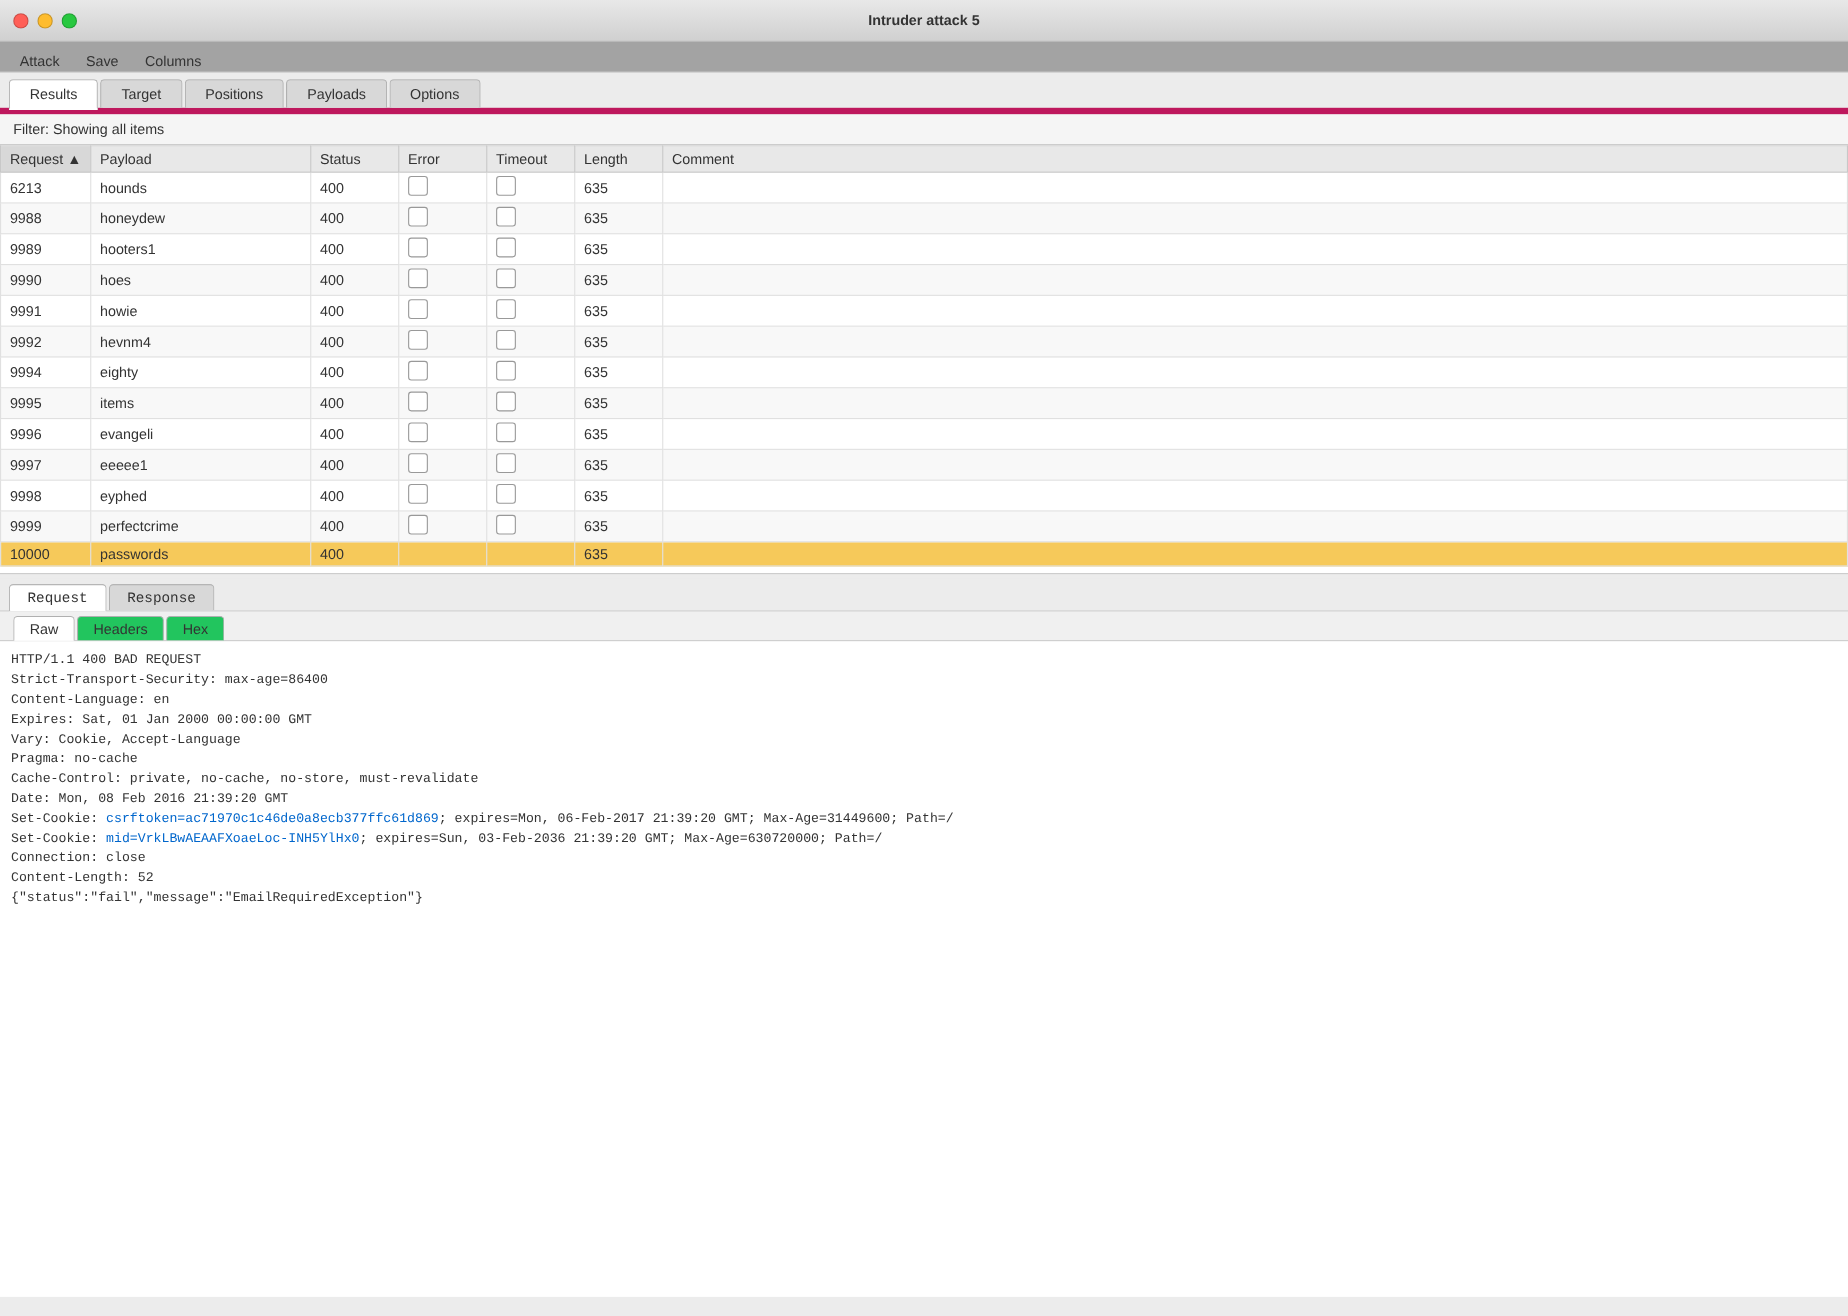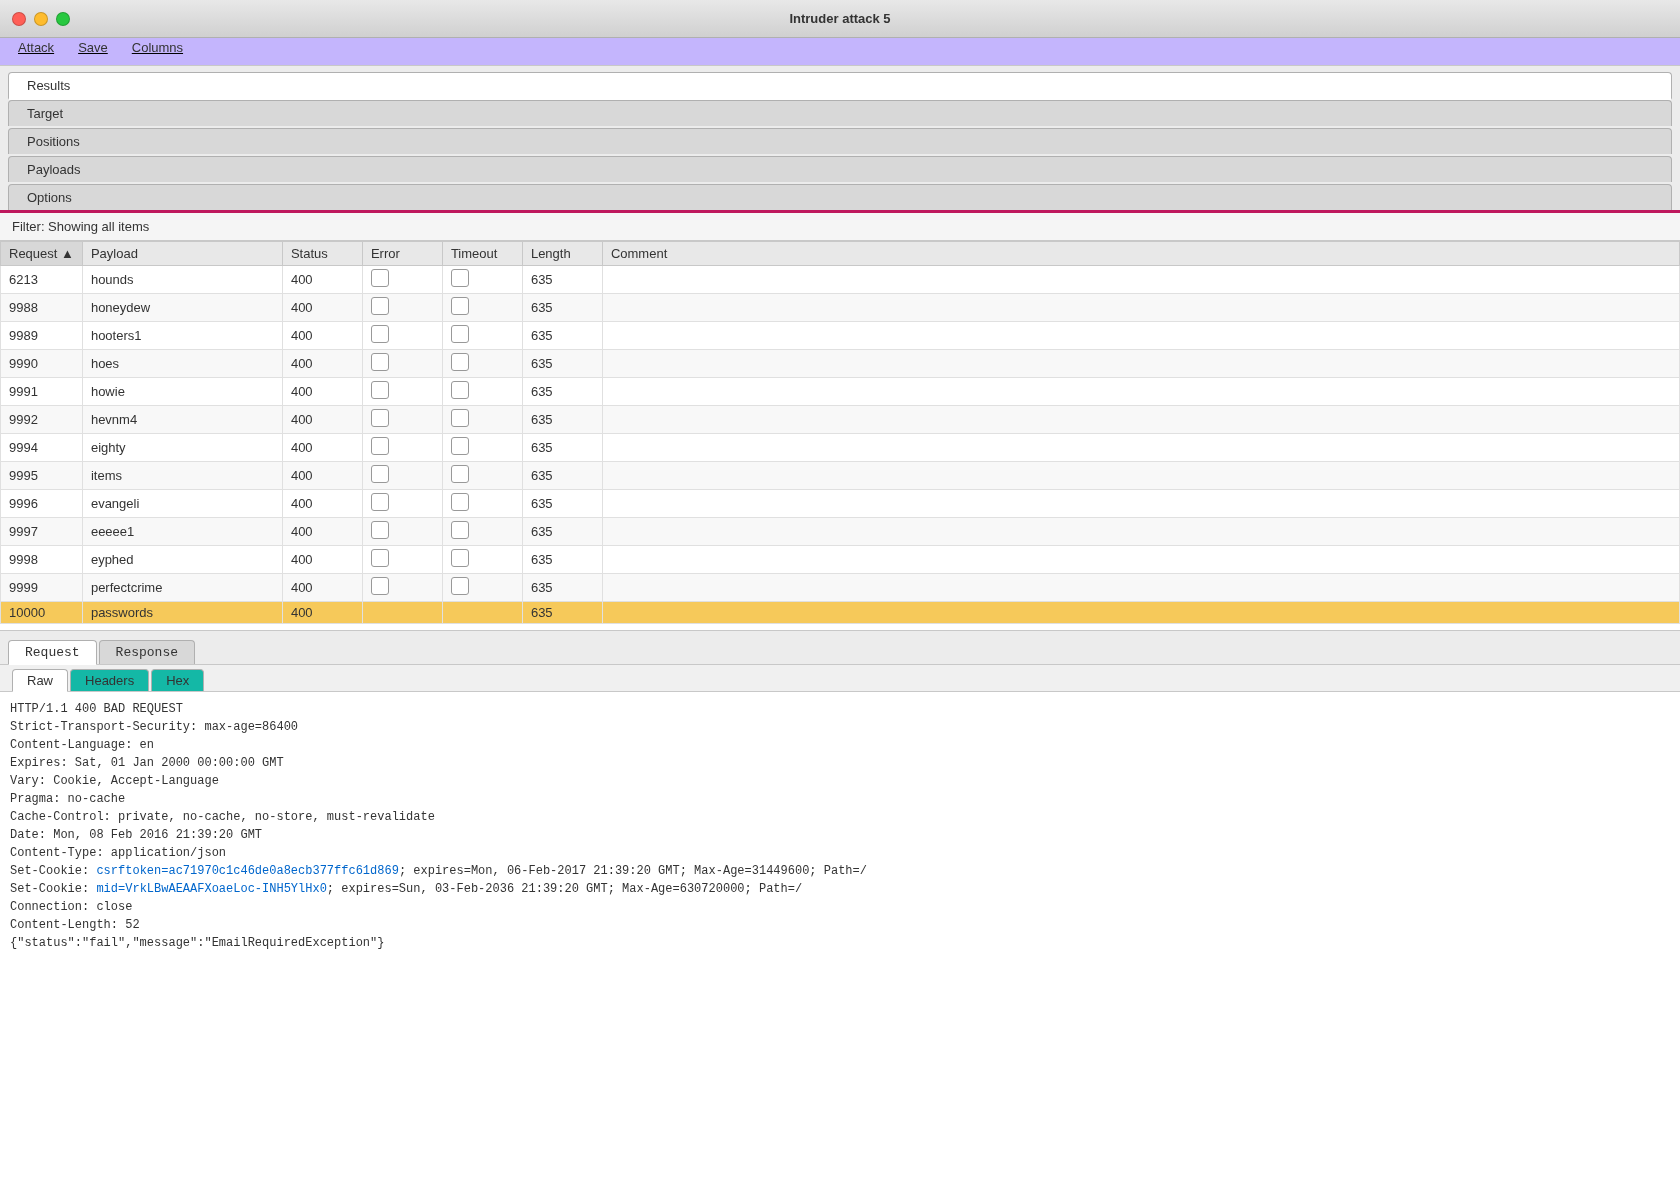--- a/index.html
+++ b/index.html
@@ -41,44 +41,42 @@
       left: 50%;
       transform: translateX(-50%);
       font-size: 13px;
       font-weight: 600;
       color: #333;
     }
 
     
     .menubar {
       height: 28px;
-      background: #c4b5fd;
-      display: flex;
-      align-items: flex-start;
+      background: #a3a3a3;
+      display: flex;
+      align-items: flex-end;
       padding: 0 8px;
       gap: 4px;
       border-bottom: 1px solid #c8c8c8;
-      text-decoration: underline;
     }
     .menu-item {
       padding: 2px 10px;
       font-size: 13px;
       color: #333;
       cursor: pointer;
       border-radius: 3px;
     }
 
     
     .tabbar {
       background: #ececec;
       padding: 6px 8px 0;
       display: flex;
       gap: 2px;
-      border-bottom: 3px solid #be185d;
-      flex-direction: column;
+      border-bottom: 6px solid #be185d;
     }
     .tab {
       padding: 5px 18px;
       font-size: 13px;
       border: 1px solid #b0b0b0;
       border-bottom: none;
       background: #d8d8d8;
       color: #333;
       cursor: pointer;
       border-radius: 4px 4px 0 0;
@@ -174,21 +172,21 @@
       display: flex;
       gap: 2px;
       border-bottom: 1px solid #c8c8c8;
       align-items: center;
     }
     .sub-tab {
       padding: 3px 14px;
       font-size: 13px;
       border: 1px solid #b0b0b0;
       border-bottom: none;
-      background: #14b8a6;
+      background: #22c55e;
       color: #333;
       cursor: pointer;
       border-radius: 4px 4px 0 0;
     }
     .sub-tab.active {
       background: #ffffff;
       border-bottom: 1px solid #ffffff;
       margin-bottom: -1px;
     }
 
@@ -391,20 +389,19 @@
 
 <div class="response-area" id="response-area">
 <div class="response-line">HTTP/1.1 400 BAD REQUEST</div>
     <div class="response-line">Strict-Transport-Security: max-age=86400</div>
     <div class="response-line">Content-Language: en</div>
     <div class="response-line">Expires: Sat, 01 Jan 2000 00:00:00 GMT</div>
     <div class="response-line">Vary: Cookie, Accept-Language</div>
     <div class="response-line">Pragma: no-cache</div>
     <div class="response-line">Cache-Control: private, no-cache, no-store, must-revalidate</div>
     <div class="response-line">Date: Mon, 08 Feb 2016 21:39:20 GMT</div>
-    <div class="response-line">Content-Type: application/json</div>
     <div class="response-line">Set-Cookie: <span style="color: rgb(0, 102, 204);">csrftoken=ac71970c1c46de0a8ecb377ffc61d869</span>; expires=Mon, 06-Feb-2017 21:39:20 GMT; Max-Age=31449600; Path=/</div>
     <div class="response-line">Set-Cookie: <span style="color: rgb(0, 102, 204);">mid=VrkLBwAEAAFXoaeLoc-INH5YlHx0</span>; expires=Sun, 03-Feb-2036 21:39:20 GMT; Max-Age=630720000; Path=/</div>
     <div class="response-line">Connection: close</div>
     <div class="response-line">Content-Length: 52</div>
     <div class="response-line"></div>
     <div class="response-line">{"status":"fail","message":"EmailRequiredException"}</div>
   </div>
 
 </body></html>

